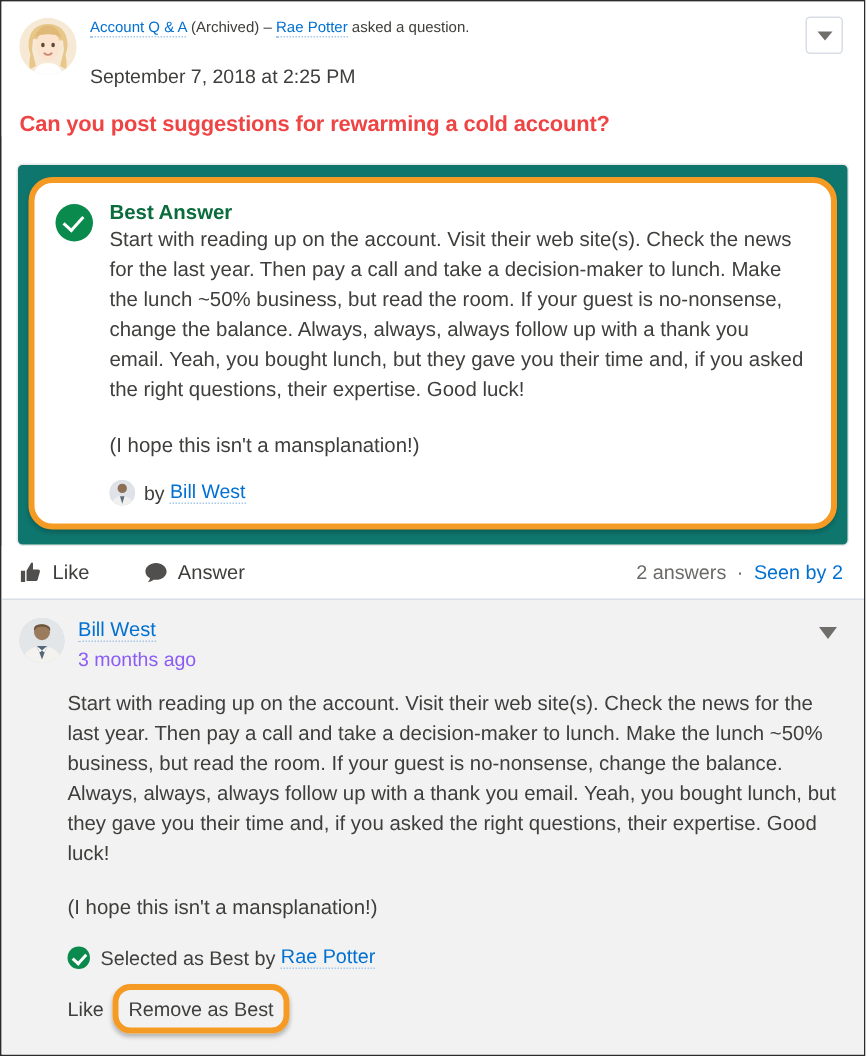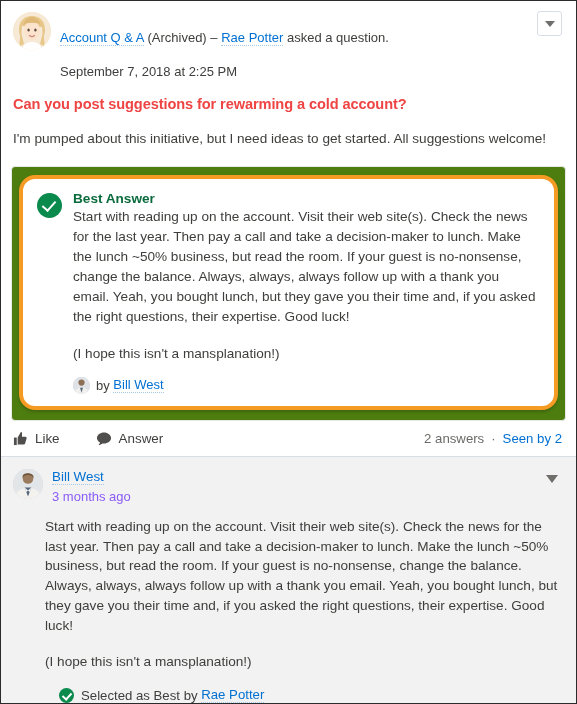--- a/index.html
+++ b/index.html
@@ -41,23 +41,22 @@
     position: relative;
   }
   .avatar-lg svg { display:block; }
   .q-head-text {
     margin-left: 9px;
     flex: 1 1 auto;
     line-height: 1.35;
     padding-top: 1px;
   }
   .q-line1 {
-    font-size: 13px;
-    color: #3e3e3c;
-    margin-top: 17px;
+    font-size: 10px;
+    color: #3e3e3c;
   }
   .lnk {
     color: #0070d2;
     text-decoration: none;
     border-bottom: 1px dotted #a8c8ea;
     cursor: pointer;
   }
   .lnk-plain {
     color: #0070d2;
     text-decoration: none;
@@ -99,21 +98,21 @@
     color: #3e3e3c;
     margin: 17px 0 0 0;
     line-height: 1.4;
   }
 
   
   .best-wrap {
     margin: 18px 10px 0 10px;
     border: 1px solid #e8e8e8;
     border-radius: 4px;
-    background: #4d7c0f;
+    background: #0f766e;
     padding: 8px 7px 10px 7px;
   }
   .best-box {
     border: 4px solid #f59b23;
     border-radius: 16px;
     padding: 12px 16px 12px 14px;
     position: relative;
     background: #ffffff;
     box-shadow: 0 2px 3px rgba(0,0,0,0.18);
   }
@@ -256,21 +255,21 @@
   }
   .c-body2 {
     margin: 16px 0 0 32px;
     font-size: 13.6px;
     color: #3e3e3c;
     line-height: 1.47;
   }
   .c-selected {
     display: flex;
     align-items: flex-end;
-    margin: 15px 0 0 46px;
+    margin: 15px 0 0 32px;
     font-size: 13.2px;
     color: #3e3e3c;
   }
   .check-sm {
     width: 15px; height: 15px;
     border-radius: 50%;
     background: #0a8a4c;
     position: relative;
     flex: 0 0 15px;
     margin-right: 7px;
@@ -345,21 +344,20 @@
         <div class="q-line1"><a class="lnk">Account Q &amp; A</a> <span>(Archived)</span> <span>–</span> <a class="lnk">Rae Potter</a> <span>asked a question.</span></div>
         <div class="q-date">September 7, 2018 at 2:25 PM</div>
       </div>
 
       <div class="dd-btn">
         <span class="caret"></span>
       </div>
     </div>
 
     <div class="q-title">Can you post suggestions for rewarming a cold account?</div>
-    <div class="q-body">I'm pumped about this initiative, but I need ideas to get started. All suggestions welcome!</div>
   </div>
 
   <div class="best-wrap">
     <div class="best-box">
       <div class="best-inner">
         <div class="check-circle"></div>
         <div class="best-content">
           <div class="best-title">Best Answer</div>
           <div class="best-text">Start with reading up on the account. Visit their web site(s). Check the news for the last year. Then pay a call and take a decision-maker to lunch. Make the lunch ~50% business, but read the room. If your guest is no-nonsense, change the balance. Always, always, always follow up with a thank you email. Yeah, you bought lunch, but they gave you their time and, if you asked the right questions, their expertise. Good luck!</div>
           <div class="best-text2">(I hope this isn't a mansplanation!)</div>

